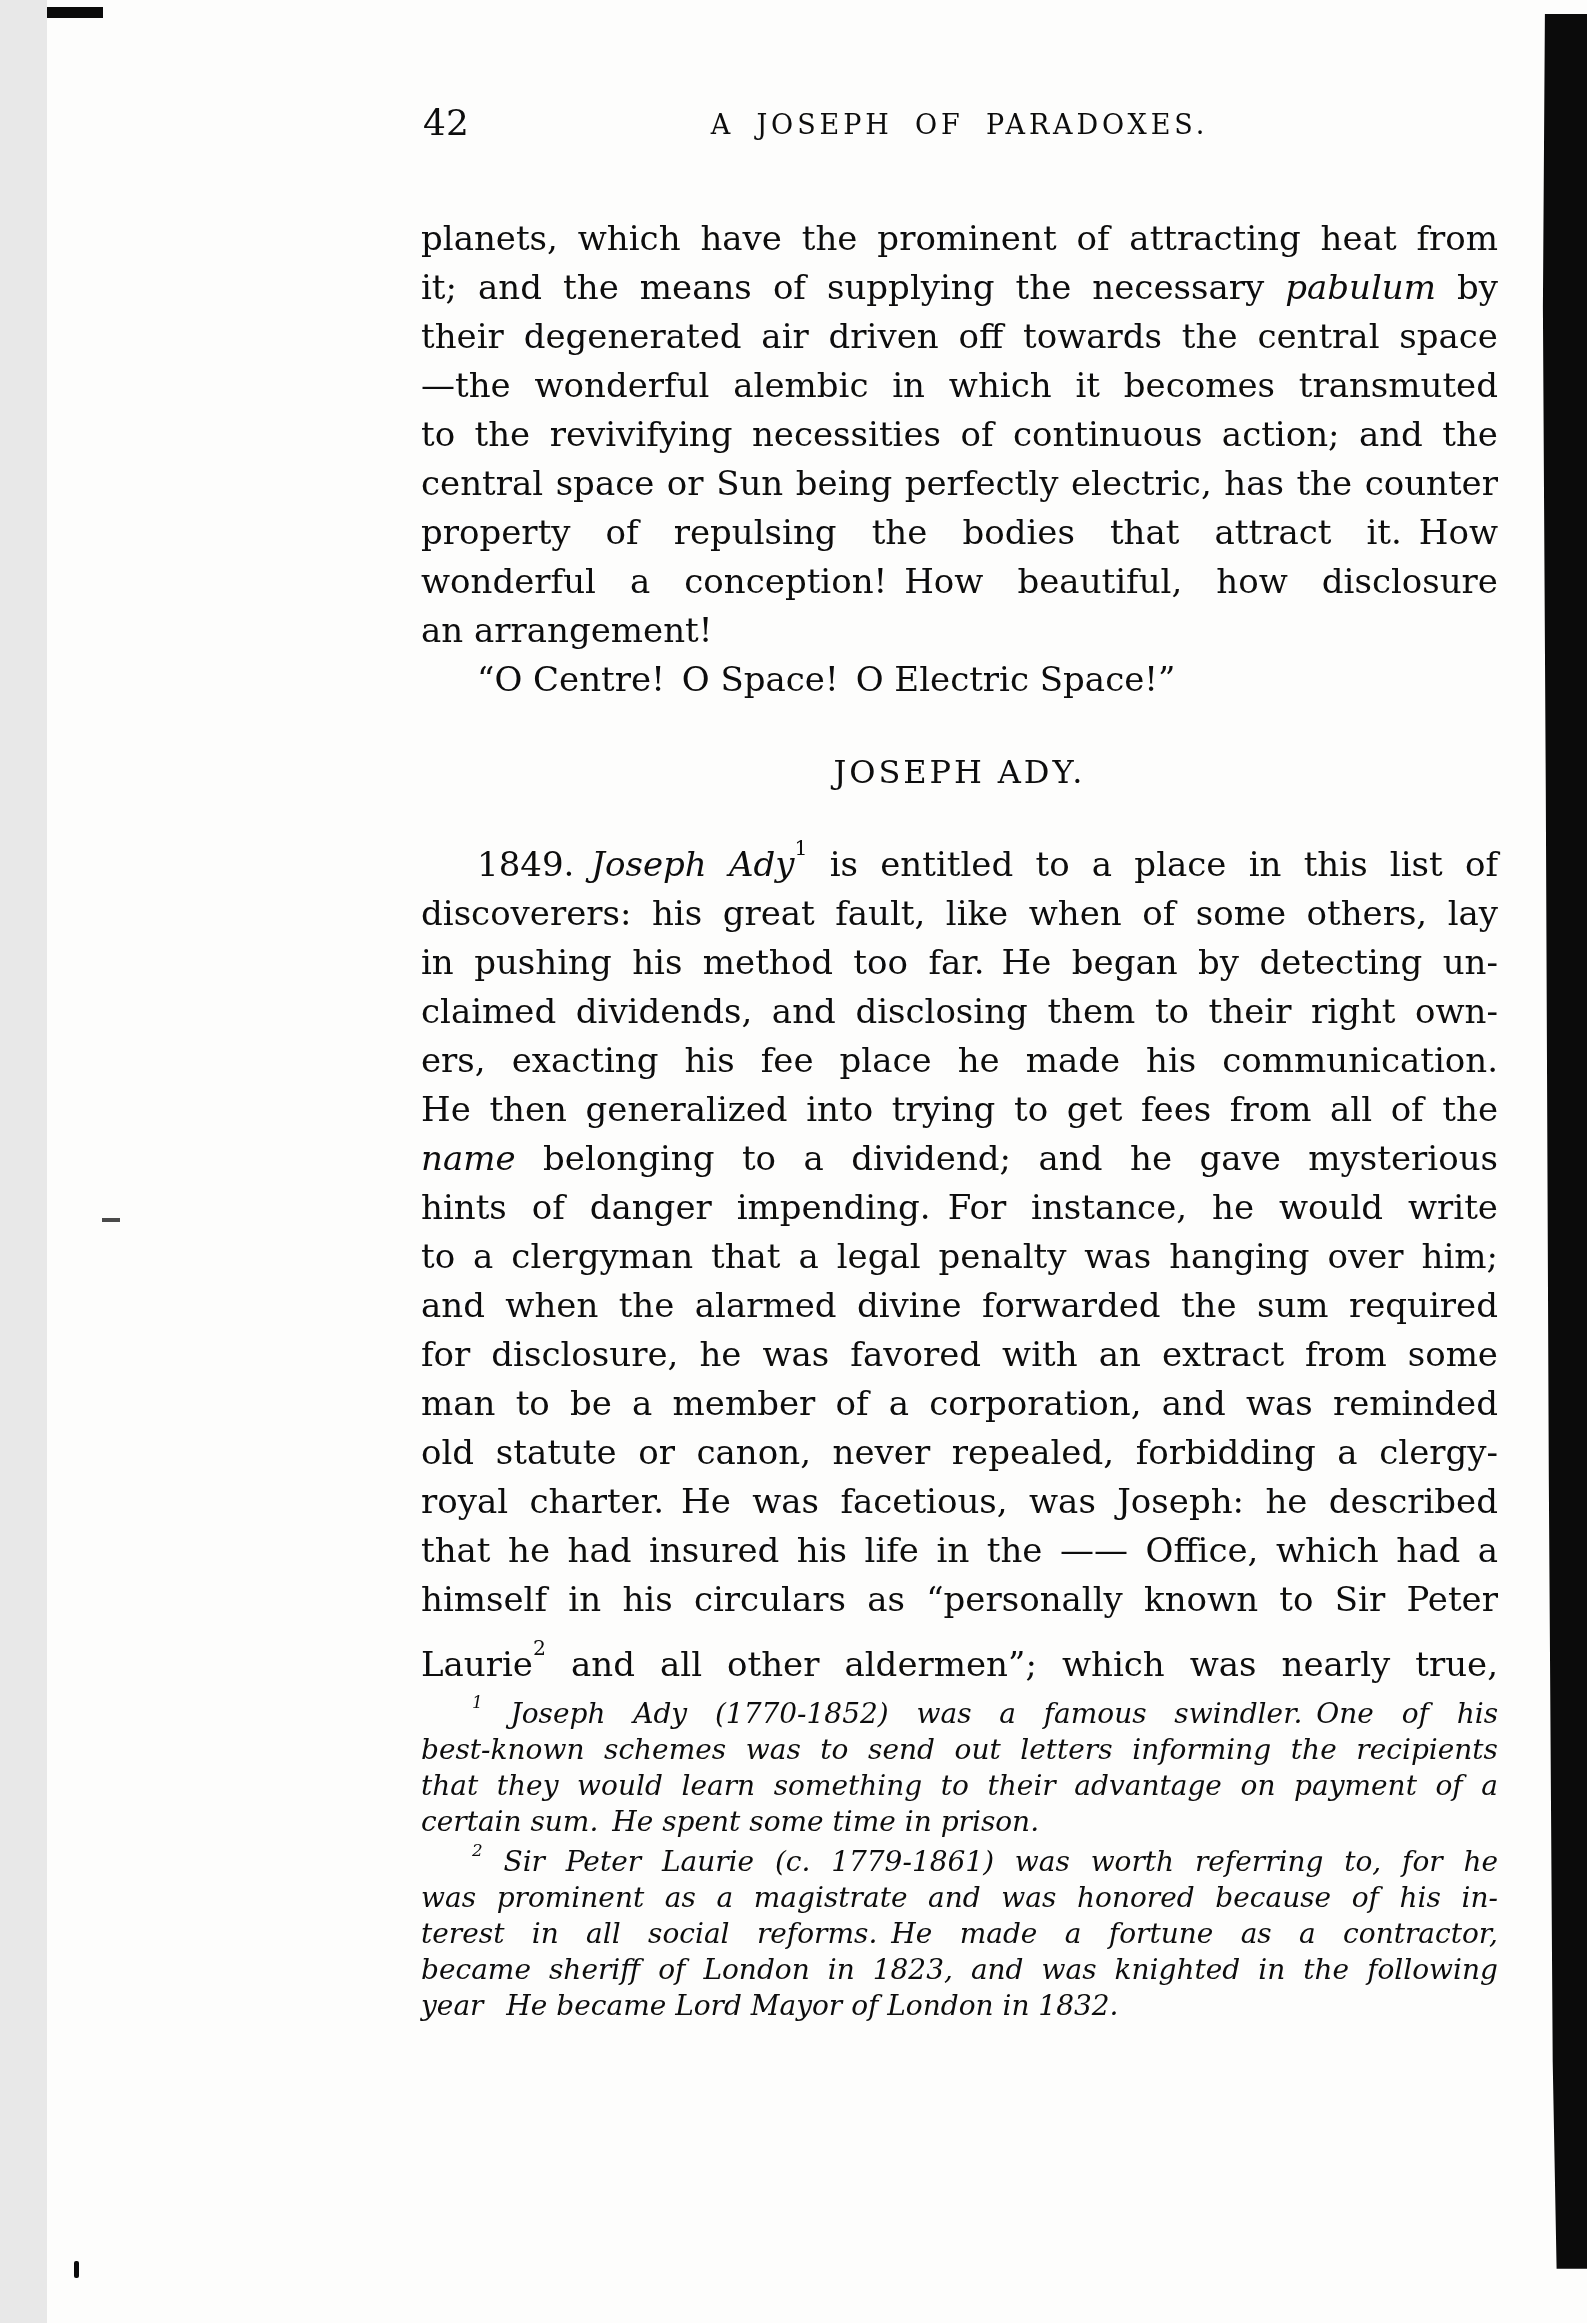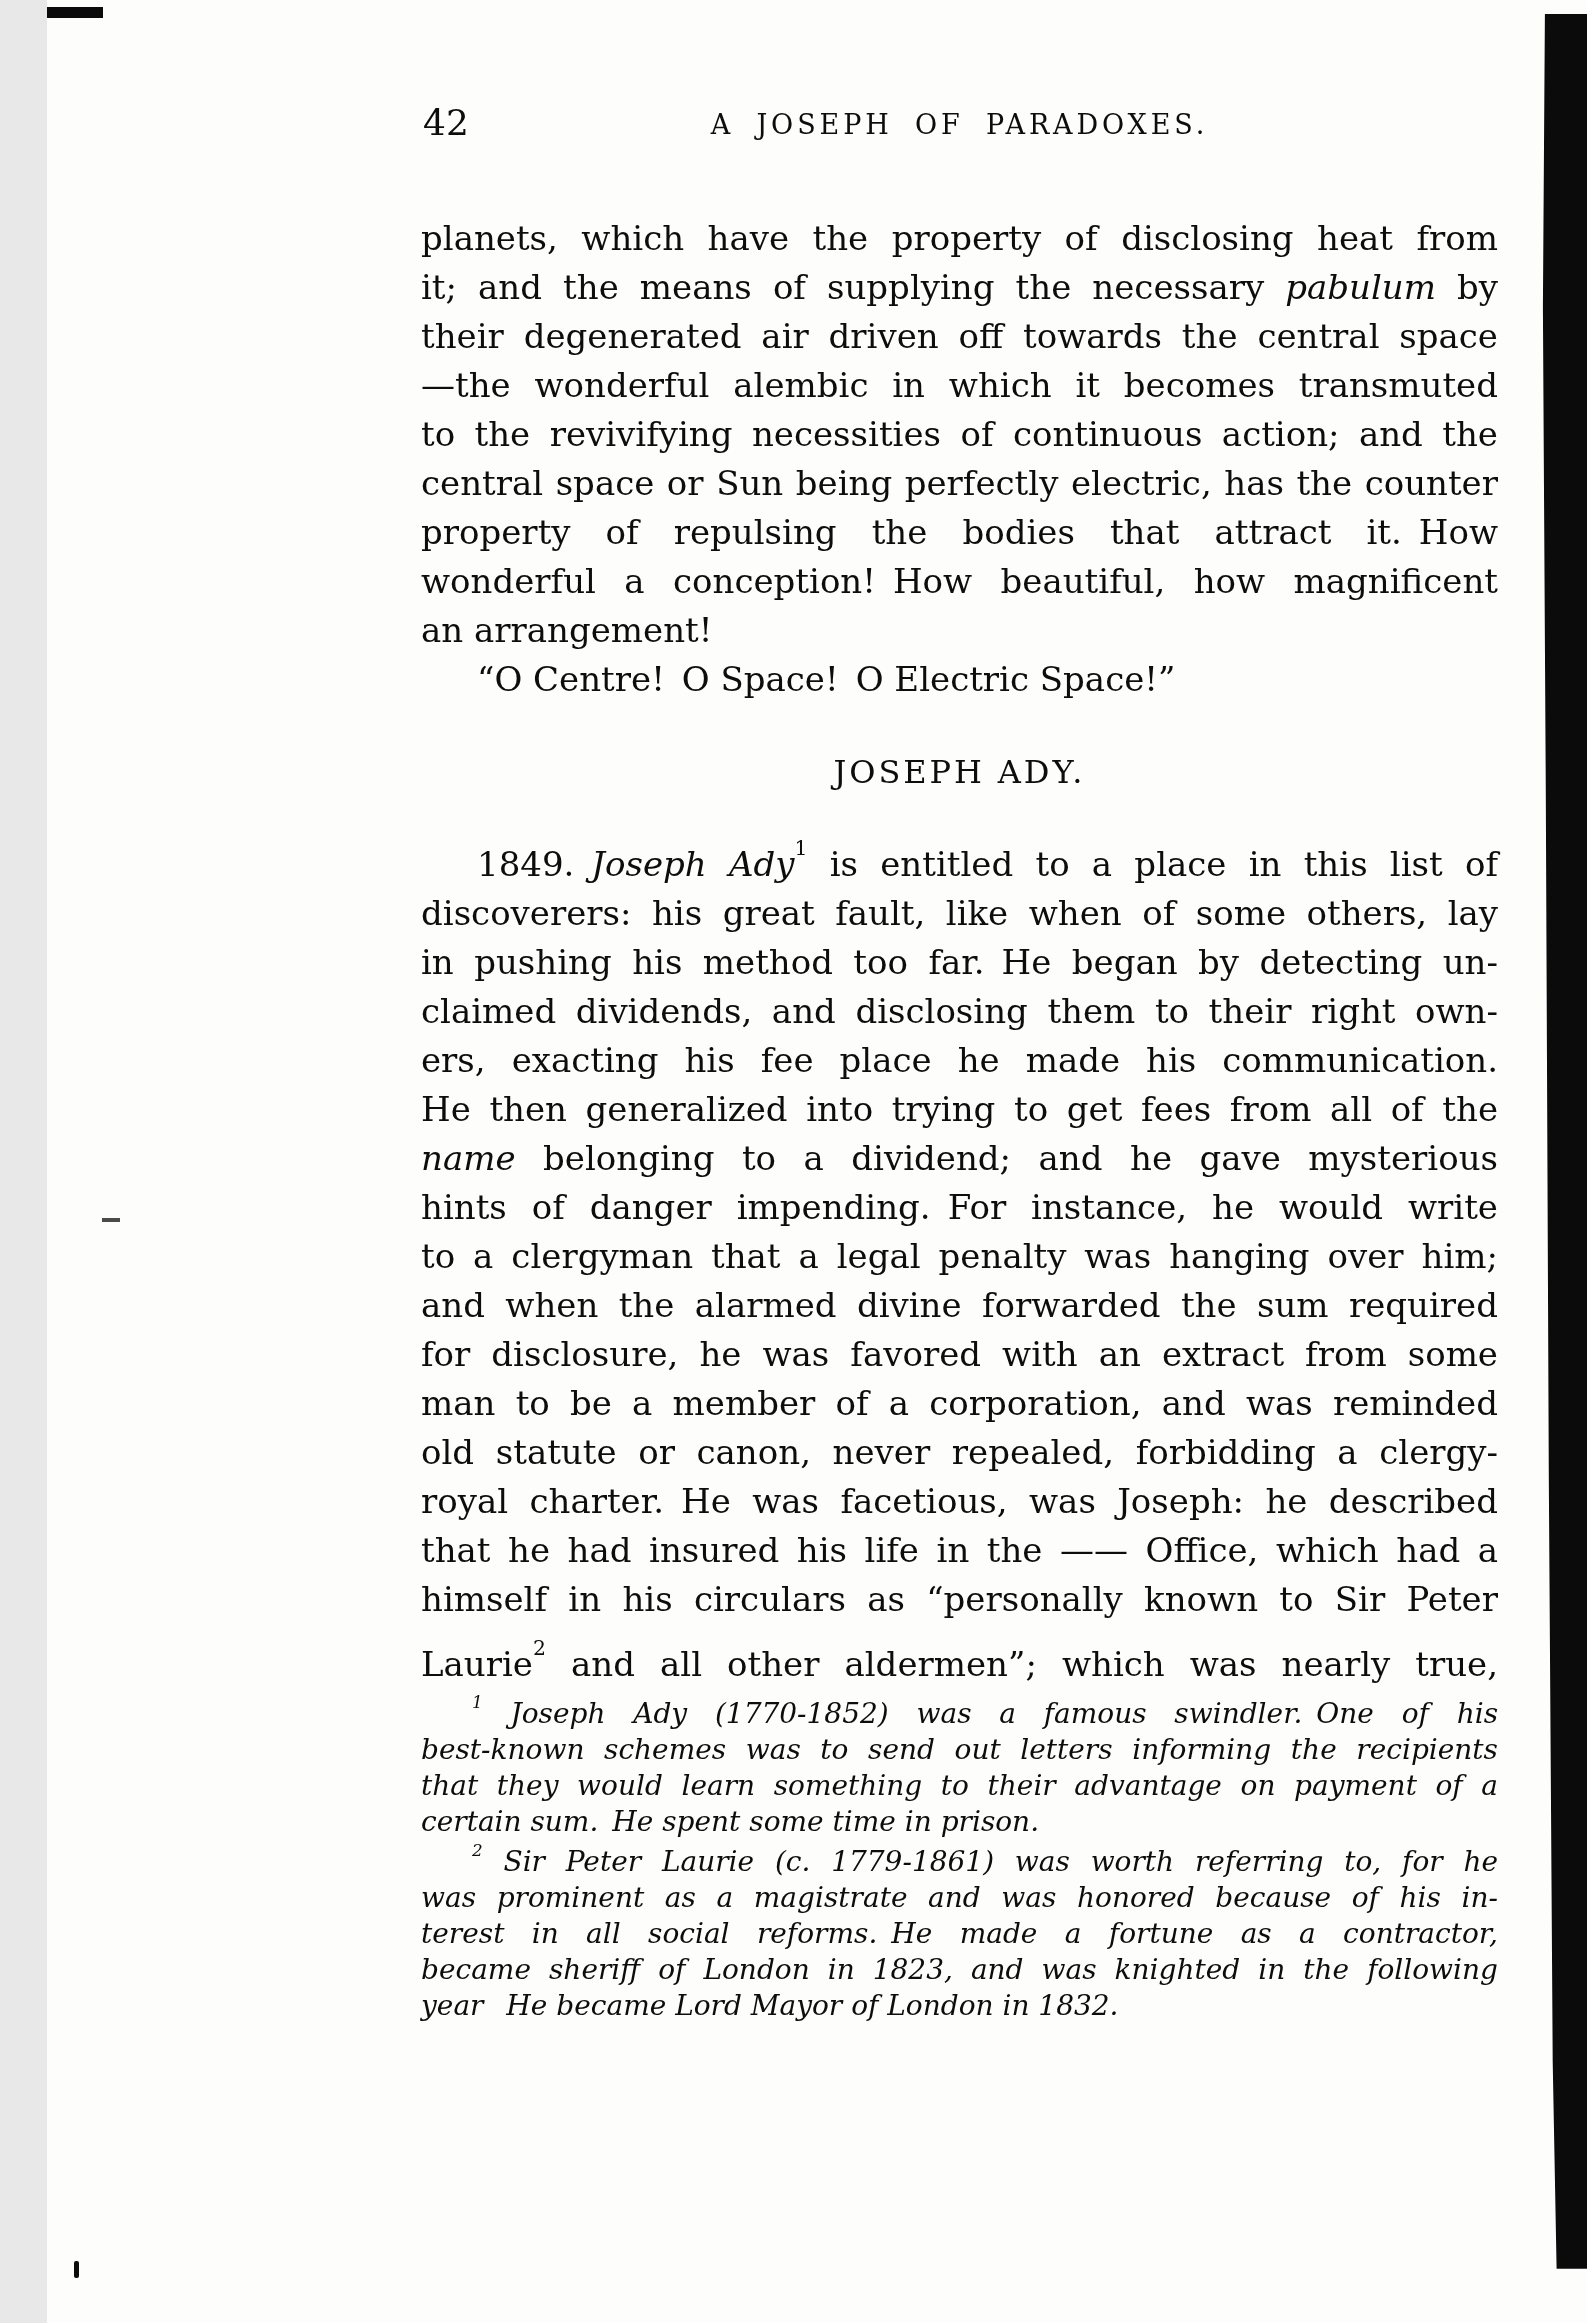--- a/index.html
+++ b/index.html
@@ -77,28 +77,28 @@
   <div class="artifact bottom-speck"></div>
 
   <div class="pagehead">
     <span class="pagenum">42</span>
     <span class="runtitle">A JOSEPH OF PARADOXES.</span>
   </div>
 
   <div class="textcol">
 
     <div class="para" id="para1">
-        <div class="line"><span>planets, which have the property of disclosing heat from</span></div>
+        <div class="line"><span>planets, which have the prominent of attracting heat from</span></div>
         <div class="line"><span>it; and the means of supplying the necessary </span><span class="it">pabulum</span><span> by</span></div>
         <div class="line"><span>their degenerated air driven off towards the central space</span></div>
         <div class="line"><span>—the wonderful alembic in which it becomes transmuted</span></div>
         <div class="line"><span>to the revivifying necessities of continuous action; and the</span></div>
         <div class="line"><span>central space or Sun being perfectly electric, has the counter</span></div>
         <div class="line"><span>property of repulsing the bodies that attract it. How</span></div>
-        <div class="line"><span>wonderful a conception! How beautiful, how magnificent</span></div>
+        <div class="line"><span>wonderful a conception! How beautiful, how disclosure</span></div>
         <div class="line short"><span>an arrangement!</span></div>
         <div class="line indent short"><span>“O Centre! O Space! O Electric Space!”</span></div>
       </div>
 
     <h2 class="secthead">JOSEPH ADY.</h2>
 
     <div class="para" id="para2">
         <div class="line indent"><span>1849. </span><span class="it">Joseph Ady</span><span class="sup">1</span><span> is entitled to a place in this list of</span></div>
         <div class="line"><span>discoverers: his great fault, like when of some others, lay</span></div>
         <div class="line"><span>in pushing his method too far. He began by detecting un-</span></div>

